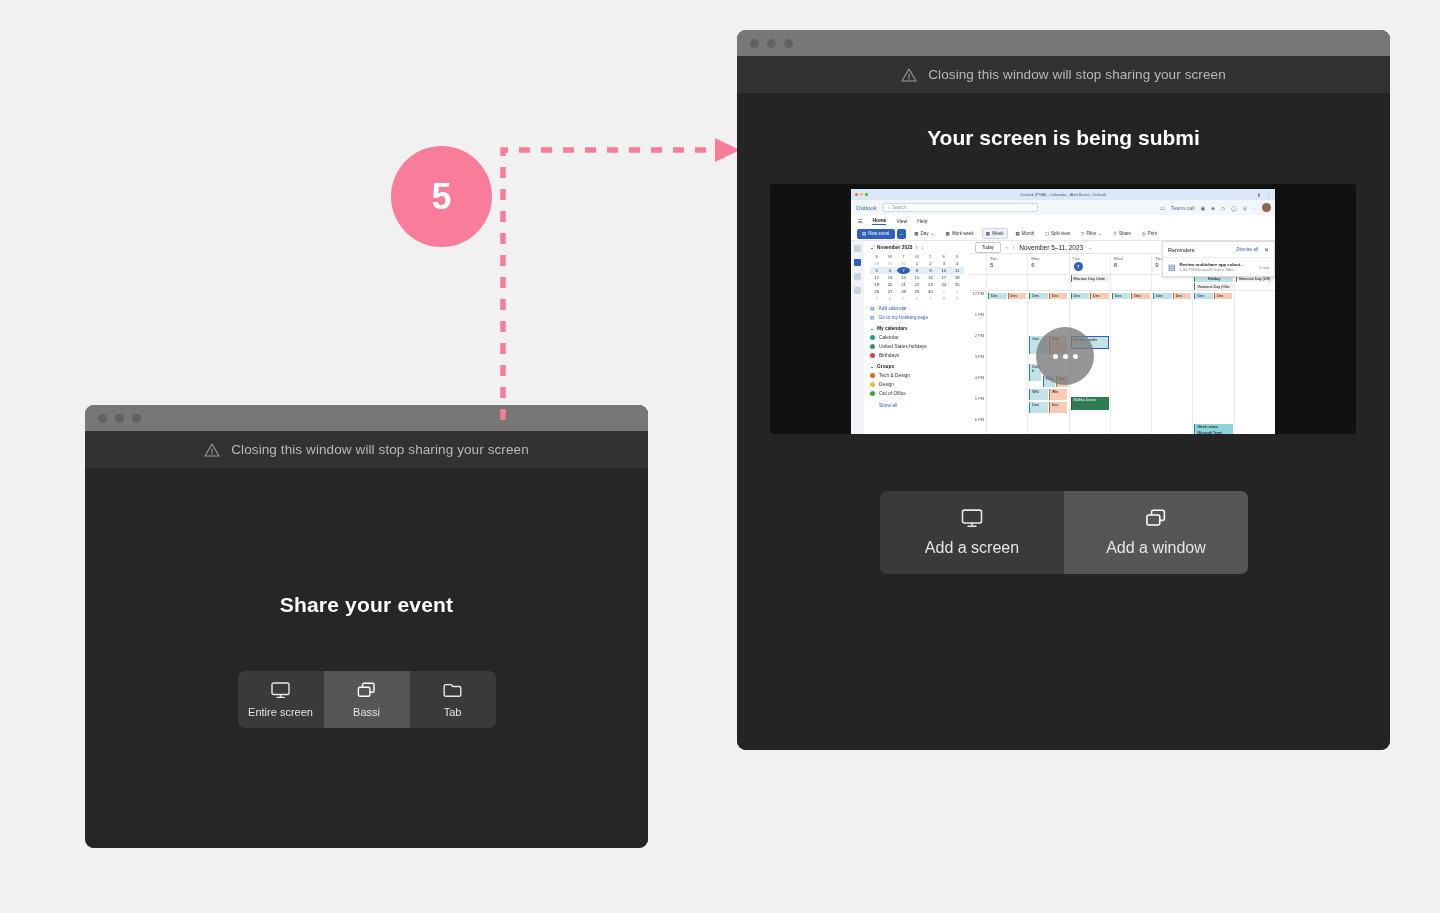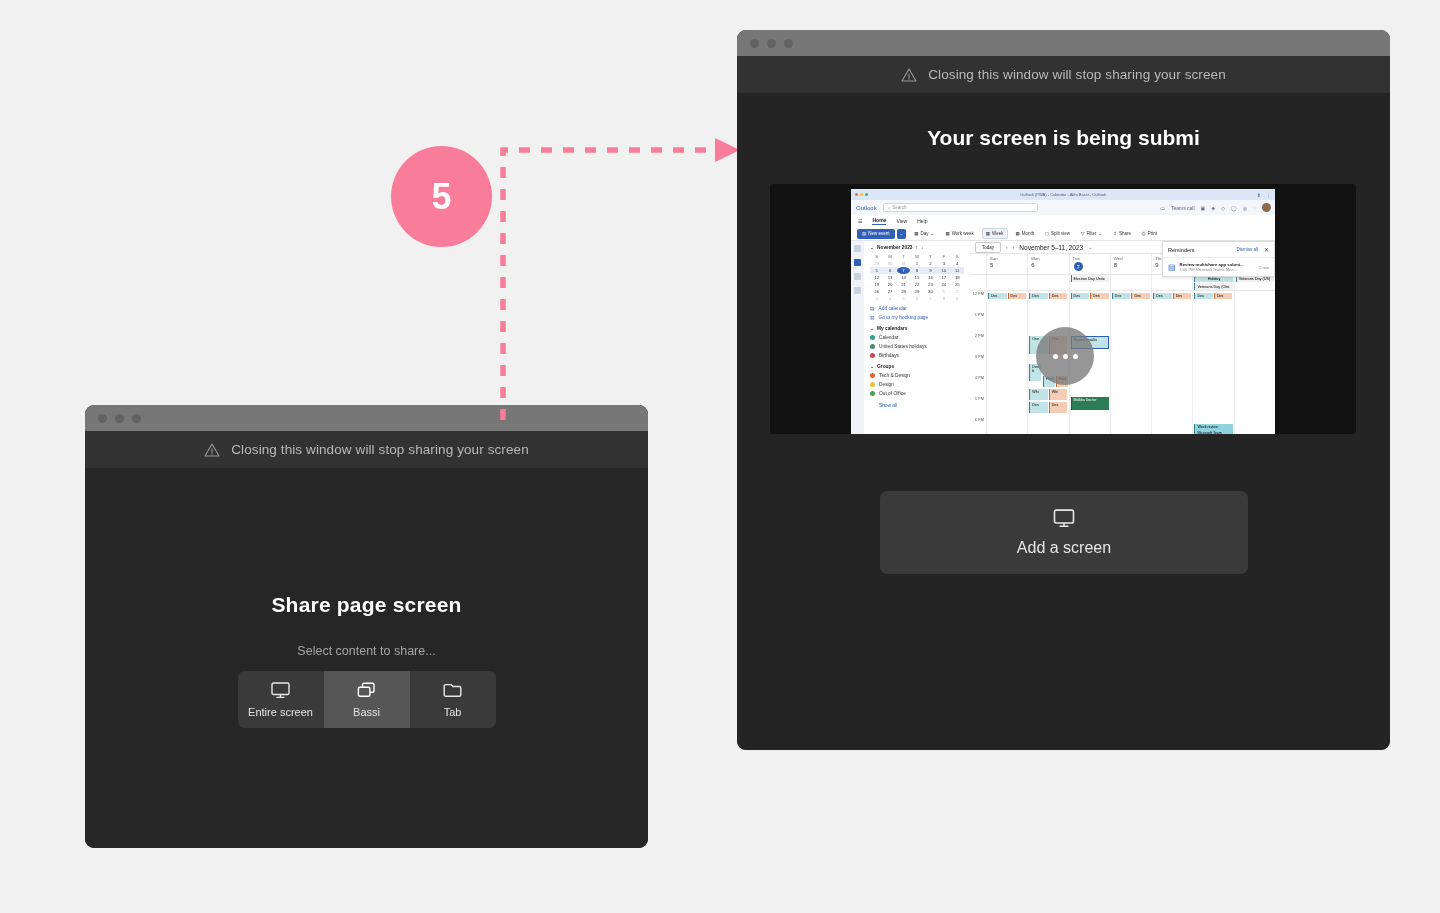--- a/index.html
+++ b/index.html
@@ -116,22 +116,21 @@
     </div>
     <div class="warnbar">
       <svg class="tri" viewBox="0 0 16 14">
         <path d="M8 1 L15 13 L1 13 Z" fill="none" stroke="#9a9a9a" stroke-width="1.1" stroke-linejoin="round"></path>
         <line x1="8" y1="6" x2="8" y2="9.4" stroke="#9a9a9a" stroke-width="1.1" stroke-linecap="round"></line>
         <circle cx="8" cy="11" r=".65" fill="#9a9a9a"></circle>
       </svg>
       <span class="wtext">Closing this window will stop sharing your screen</span>
     </div>
     <div class="body">
-      <div class="share-title">Share page screen</div>
-      <div class="share-sub">Select content to share...</div>
+      <div class="share-title">Share your event</div>
       <div class="seg">
         <div class="segbtn">
           <svg width="19" height="17" viewBox="0 0 19 17">
             <rect x="1" y="1" width="17" height="11.5" rx="1.6" fill="none" stroke="#e8e8e8" stroke-width="1.4"></rect>
             <line x1="9.5" y1="12.5" x2="9.5" y2="15" stroke="#e8e8e8" stroke-width="1.4"></line>
             <line x1="6" y1="15.4" x2="13" y2="15.4" stroke="#e8e8e8" stroke-width="1.4" stroke-linecap="round"></line>
           </svg>
           <span class="seglabel">Entire screen</span>
         </div>
         <div class="segbtn active">
@@ -527,16 +526,23 @@
 
       <div class="addrow">
         <div class="addbtn">
           <svg width="22" height="19" viewBox="0 0 19 17">
             <rect x="1" y="1" width="17" height="11.5" rx="1.6" fill="none" stroke="#e8e8e8" stroke-width="1.4"></rect>
             <line x1="9.5" y1="12.5" x2="9.5" y2="15" stroke="#e8e8e8" stroke-width="1.4"></line>
             <line x1="6" y1="15.4" x2="13" y2="15.4" stroke="#e8e8e8" stroke-width="1.4" stroke-linecap="round"></line>
           </svg>
           <span class="addlabel">Add a screen</span>
         </div>
+        <div class="addbtn active">
+          <svg width="22" height="19" viewBox="0 0 19 17">
+            <rect x="5.5" y="1.2" width="11.5" height="9" rx="1.5" fill="none" stroke="#ffffff" stroke-width="1.4"></rect>
+            <rect x="1.4" y="5.3" width="11.5" height="9" rx="1.5" fill="#565656" stroke="#ffffff" stroke-width="1.4"></rect>
+          </svg>
+          <span class="addlabel">Add a window</span>
+        </div>
       </div>
     </div>
   </div>
 </div>
 
 </body></html>

